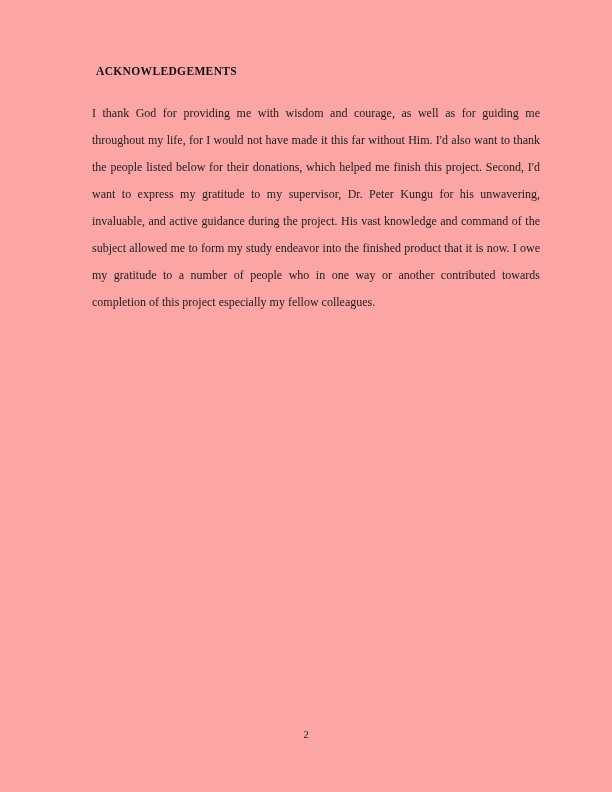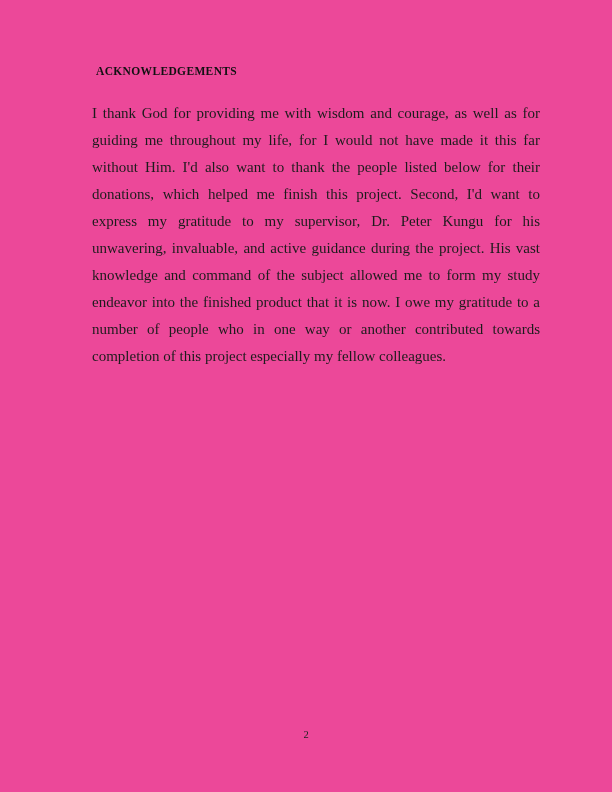--- a/index.html
+++ b/index.html
@@ -16,21 +16,21 @@
     position: relative;
     overflow: hidden;
   }
 
   .page {
     position: absolute;
     top: 0;
     left: 0;
     width: 612px;
     height: 792px;
-    background: #ec4899;
+    background: #fca5a5;
   }
 
   .content {
     position: absolute;
     left: 92px;
     top: 62px;
     width: 448px;
   }
 
   .section-heading {
@@ -42,21 +42,21 @@
     line-height: 18px;
     color: #111111;
     font-family: "Liberation Serif", "DejaVu Serif", serif;
   }
 
   .body-block {
     margin-top: 20px;
   }
 
   .body-paragraph {
-    font-size: 15px;
+    font-size: 12px;
     line-height: 27px;
     text-align: justify;
     text-justify: inter-word;
     margin: 0;
     color: #1c1c1c;
     hyphens: none;
   }
 
   .page-number {
     position: absolute;

